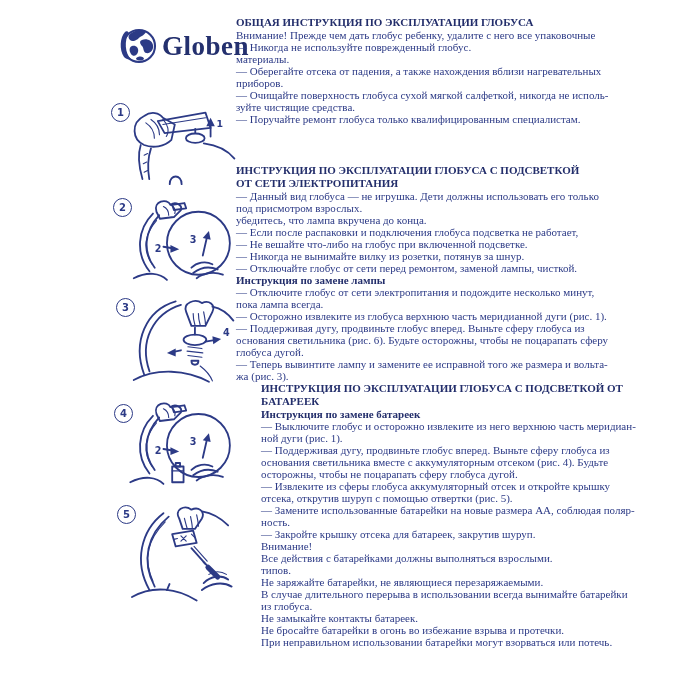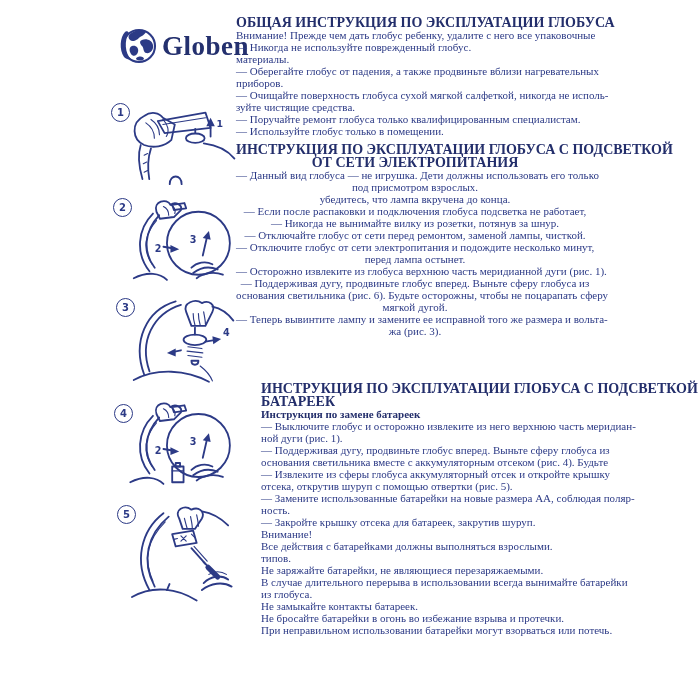--- a/index.html
+++ b/index.html
@@ -3,21 +3,21 @@
 <meta charset="utf-8">
 <style>
   html,body{margin:0;padding:0;background:#fff;}
   #page{position:relative;width:700px;height:700px;background:#ffffff;overflow:hidden;
         font-family:"Liberation Serif",serif;color:#2c3a86;}
   
   .logo{position:absolute;left:116px;top:24px;display:flex;align-items:center;}
   .logo-word{font-family:"Liberation Serif",serif;font-size:27px;color:#24306e;letter-spacing:.5px;margin-left:2px;font-weight:bold;}
   
   .section{position:absolute;left:236px;width:358px;}
-  .heading .ln{font-size:14px;font-weight:bold;line-height:13px;white-space:nowrap;color:#232e6b;}
+  .heading .ln{font-size:11px;font-weight:bold;line-height:13px;white-space:nowrap;color:#232e6b;}
   .bodytext .ln{font-size:11px;line-height:12px;white-space:nowrap;color:#2c3a86;}
   .bodytext .ln.b{font-weight:bold;color:#232e6b;}
   
   .figbadge{position:absolute;width:17px;height:17px;border:1.5px solid #2c3a86;border-radius:50%;
             display:flex;align-items:center;justify-content:center;
             font-size:10px;font-weight:bold;font-family:"DejaVu Sans",sans-serif;color:#2c3a86;background:#fff;z-index:2;}
   .figsvg{position:absolute;z-index:1;}
   svg .s{fill:none;stroke:#2c3a86;stroke-width:2.1;stroke-linecap:round;stroke-linejoin:round;}
   svg .s-thin{fill:none;stroke:#2c3a86;stroke-width:1.3;stroke-linecap:round;}
   svg .s-thick{fill:none;stroke:#2c3a86;stroke-width:6;stroke-linecap:round;}
@@ -150,63 +150,65 @@
   </svg>
 
   <div class="section" style="top:16px;">
     <div class="heading">
         <div class="ln">ОБЩАЯ ИНСТРУКЦИЯ ПО ЭКСПЛУАТАЦИИ ГЛОБУСА</div>
       </div>
     <div class="bodytext">
         <div class="ln">Внимание! Прежде чем дать глобус ребенку, удалите с него все упаковочные</div>
         <div class="ln">— Никогда не используйте поврежденный глобус.</div>
         <div class="ln">материалы.</div>
-        <div class="ln">— Оберегайте глобус от падения, а также продвиньте вблизи нагревательных</div>
+        <div class="ln">— Оберегайте отсека от падения, а также нахождения вблизи нагревательных</div>
         <div class="ln">приборов.</div>
         <div class="ln">— Очищайте поверхность глобуса сухой мягкой салфеткой, никогда не исполь-</div>
         <div class="ln">зуйте чистящие средства.</div>
         <div class="ln">— Поручайте ремонт глобуса только квалифицированным специалистам.</div>
-        <div class="ln">— Используйте глобус только в помещении.</div>
-      </div>
-  </div>
-
-  <div class="section" style="top:143px;text-align:center;">
+      </div>
+  </div>
+
+  <div class="section" style="top:164px;">
     <div class="heading">
         <div class="ln">ИНСТРУКЦИЯ ПО ЭКСПЛУАТАЦИИ ГЛОБУСА С ПОДСВЕТКОЙ</div>
         <div class="ln">ОТ СЕТИ ЭЛЕКТРОПИТАНИЯ</div>
       </div>
     <div class="bodytext">
         <div class="ln">— Данный вид глобуса — не игрушка. Дети должны использовать его только</div>
         <div class="ln">под присмотром взрослых.</div>
         <div class="ln">убедитесь, что лампа вкручена до конца.</div>
         <div class="ln">— Если после распаковки и подключения глобуса подсветка не работает,</div>
+        <div class="ln">— Не вешайте что-либо на глобус при включенной подсветке.</div>
         <div class="ln">— Никогда не вынимайте вилку из розетки, потянув за шнур.</div>
         <div class="ln">— Отключайте глобус от сети перед ремонтом, заменой лампы, чисткой.</div>
+        <div class="ln b">Инструкция по замене лампы</div>
         <div class="ln">— Отключите глобус от сети электропитания и подождите несколько минут,</div>
-        <div class="ln">перед лампа остынет.</div>
+        <div class="ln">пока лампа всегда.</div>
         <div class="ln">— Осторожно извлеките из глобуса верхнюю часть меридианной дуги (рис. 1).</div>
         <div class="ln">— Поддерживая дугу, продвиньте глобус вперед. Выньте сферу глобуса из</div>
         <div class="ln">основания светильника (рис. 6). Будьте осторожны, чтобы не поцарапать сферу</div>
-        <div class="ln">мягкой дугой.</div>
+        <div class="ln">глобуса дугой.</div>
         <div class="ln">— Теперь вывинтите лампу и замените ее исправной того же размера и вольта-</div>
         <div class="ln">жа (рис. 3).</div>
       </div>
   </div>
 
   <div class="section" style="top:382px;margin-left:25px;">
     <div class="heading">
         <div class="ln">ИНСТРУКЦИЯ ПО ЭКСПЛУАТАЦИИ ГЛОБУСА С ПОДСВЕТКОЙ ОТ</div>
         <div class="ln">БАТАРЕЕК</div>
       </div>
     <div class="bodytext">
         <div class="ln b">Инструкция по замене батареек</div>
         <div class="ln">— Выключите глобус и осторожно извлеките из него верхнюю часть меридиан-</div>
         <div class="ln">ной дуги (рис. 1).</div>
         <div class="ln">— Поддерживая дугу, продвиньте глобус вперед. Выньте сферу глобуса из</div>
         <div class="ln">основания светильника вместе с аккумуляторным отсеком (рис. 4). Будьте</div>
+        <div class="ln">осторожны, чтобы не поцарапать сферу глобуса дугой.</div>
         <div class="ln">— Извлеките из сферы глобуса аккумуляторный отсек и откройте крышку</div>
         <div class="ln">отсека, открутив шуруп с помощью отвертки (рис. 5).</div>
         <div class="ln">— Замените использованные батарейки на новые размера АА, соблюдая поляр-</div>
         <div class="ln">ность.</div>
         <div class="ln">— Закройте крышку отсека для батареек, закрутив шуруп.</div>
         <div class="ln">Внимание!</div>
         <div class="ln">Все действия с батарейками должны выполняться взрослыми.</div>
         <div class="ln">типов.</div>
         <div class="ln">Не заряжайте батарейки, не являющиеся перезаряжаемыми.</div>
         <div class="ln">В случае длительного перерыва в использовании всегда вынимайте батарейки</div>

